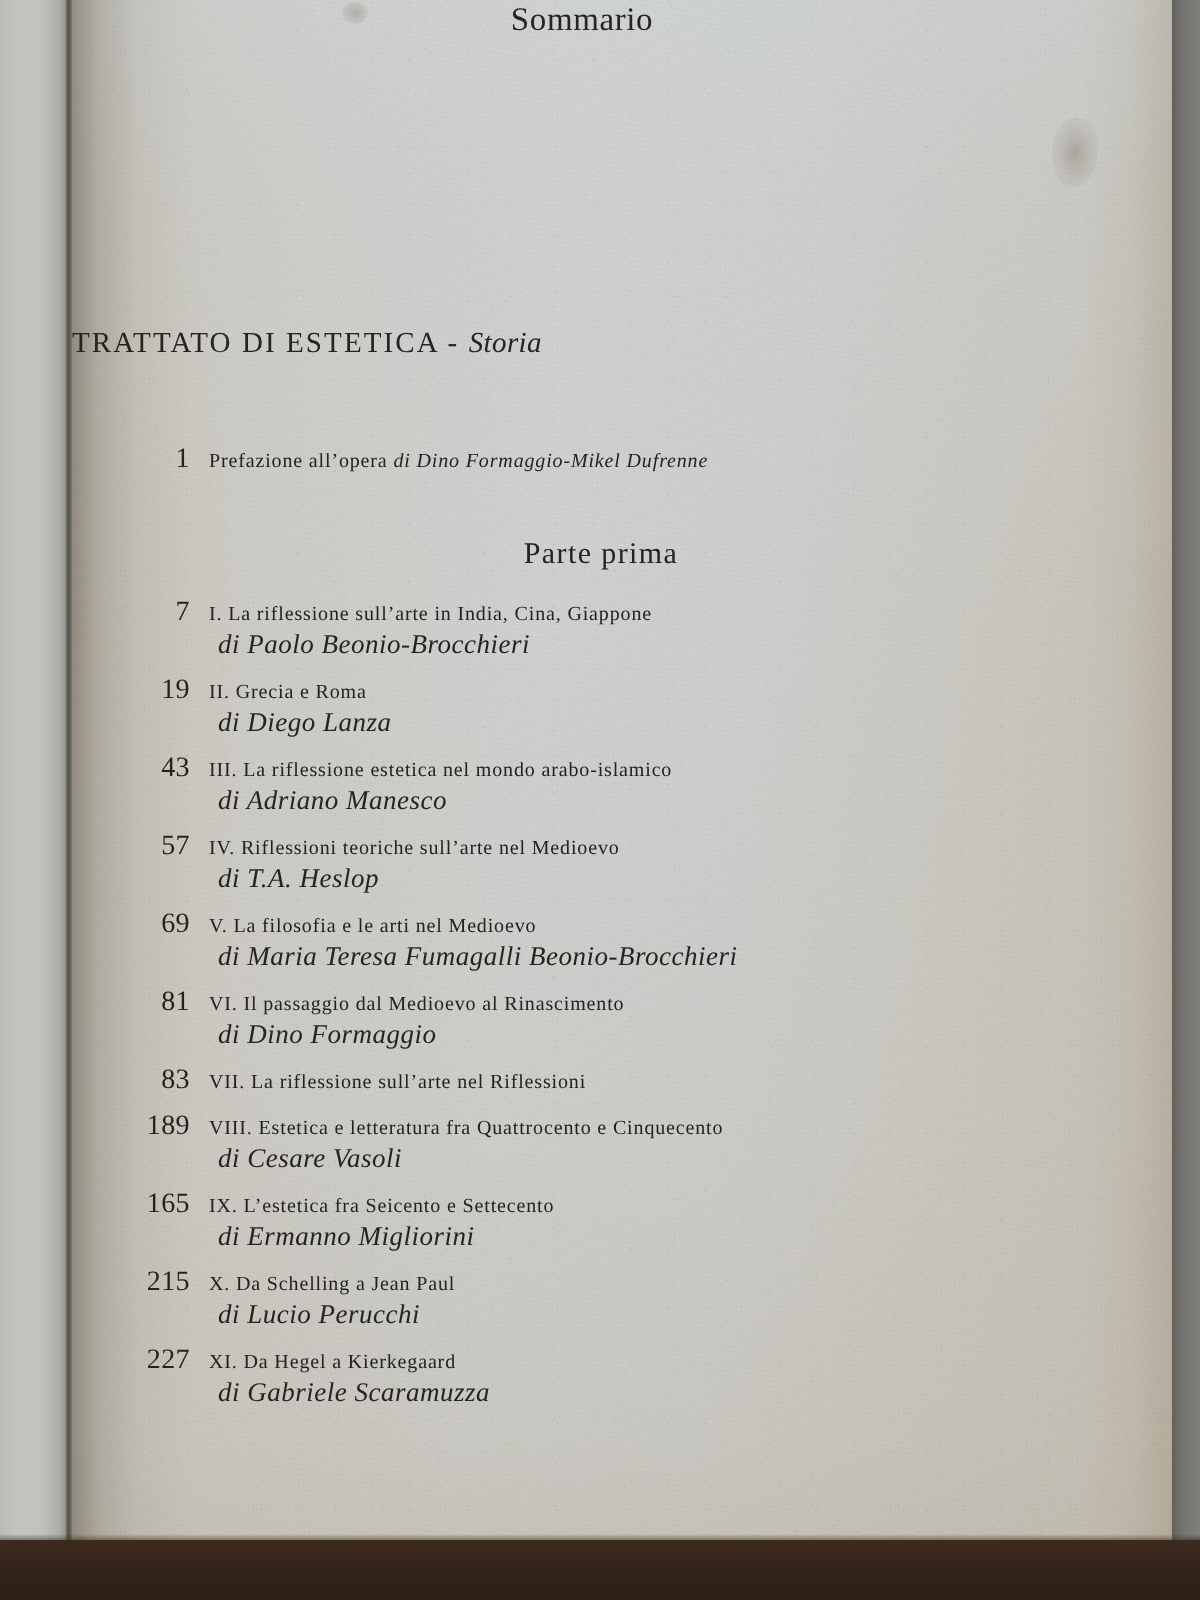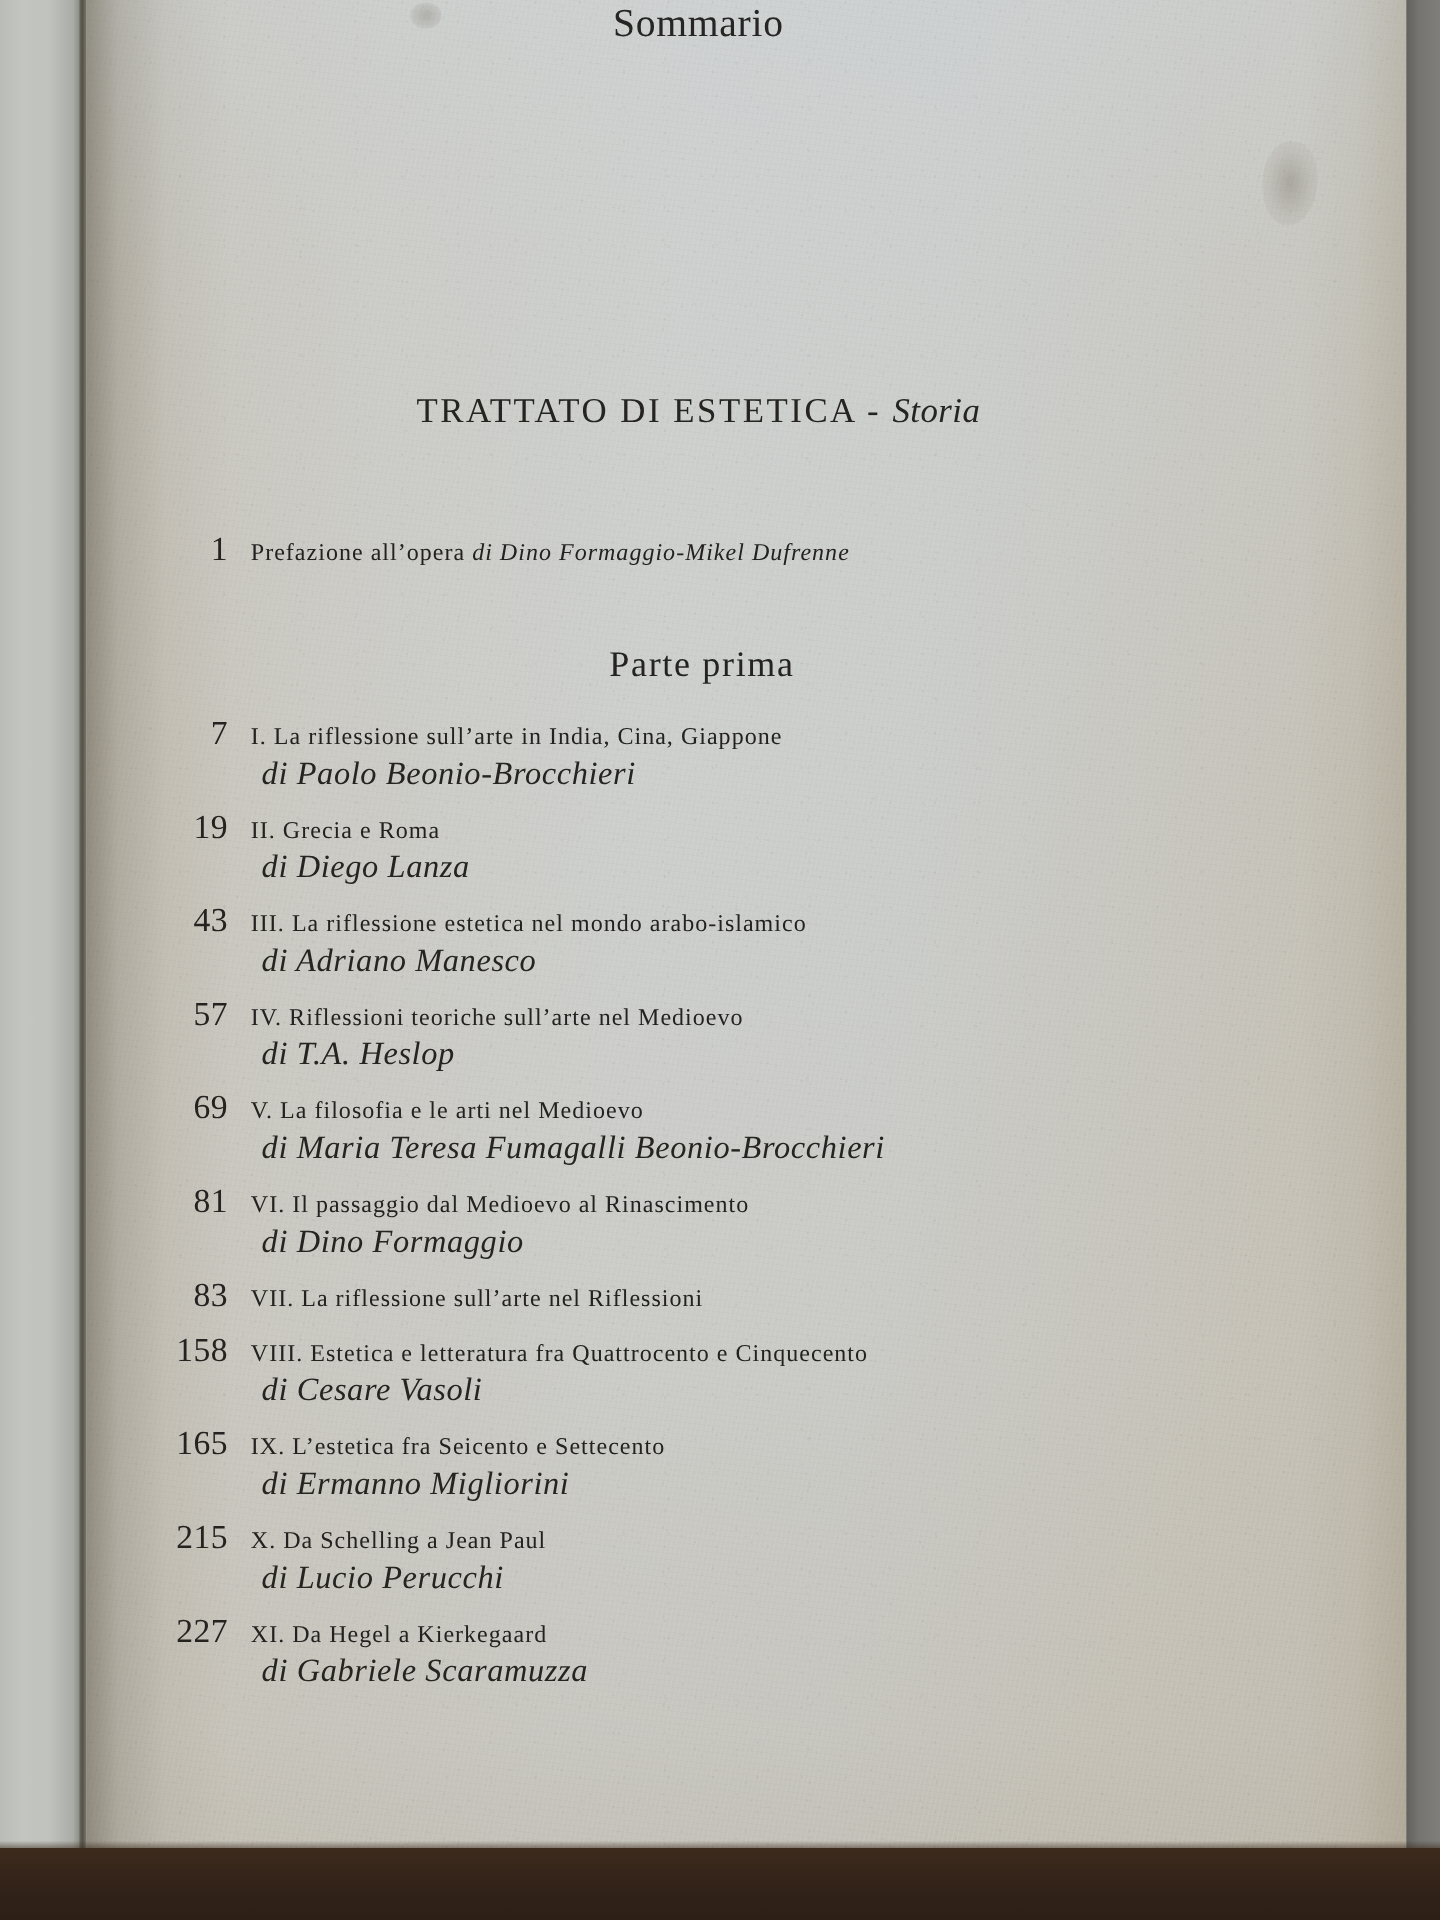--- a/index.html
+++ b/index.html
@@ -187,40 +187,39 @@
     text-align: center;
     font-size: 33px;
     letter-spacing: 0.6px;
     color: #262523;
   }
 
   .work-title {
     position: absolute;
     left: 0; top: 327px;
     width: 1020px;
-    text-align: center;
     font-size: 29px;
     letter-spacing: 2.1px;
     color: #252421;
     white-space: nowrap;
   }
   .work-title .sub {
     font-style: italic;
     letter-spacing: 0.4px;
   }
 
   .preface-row {
     position: absolute;
     left: 0; top: 443px;
     width: 1100px;
   }
 
   .part-heading {
     position: absolute;
-    left: 0; top: 537px;
+    left: 16px; top: 537px;
     width: 1026px;
     text-align: center;
     font-size: 30px;
     letter-spacing: 1.4px;
     color: #242320;
   }
 
   .toc {
     position: absolute;
     left: 0; top: 596px;
@@ -350,21 +349,21 @@
           <div class="author-text">di Dino Formaggio</div>
         </div>
         <div class="entry">
           <div class="line-main">
             <span class="pagenum">83</span>
             <span class="title-text">VII. La riflessione sull’arte nel Riflessioni</span>
           </div>
         </div>
         <div class="entry">
           <div class="line-main">
-            <span class="pagenum">158</span>
+            <span class="pagenum">189</span>
             <span class="title-text">VIII. Estetica e letteratura fra Quattrocento e Cinquecento</span>
           </div>
           <div class="author-text">di Cesare Vasoli</div>
         </div>
         <div class="entry">
           <div class="line-main">
             <span class="pagenum">165</span>
             <span class="title-text">IX. L’estetica fra Seicento e Settecento</span>
           </div>
           <div class="author-text">di Ermanno Migliorini</div>

